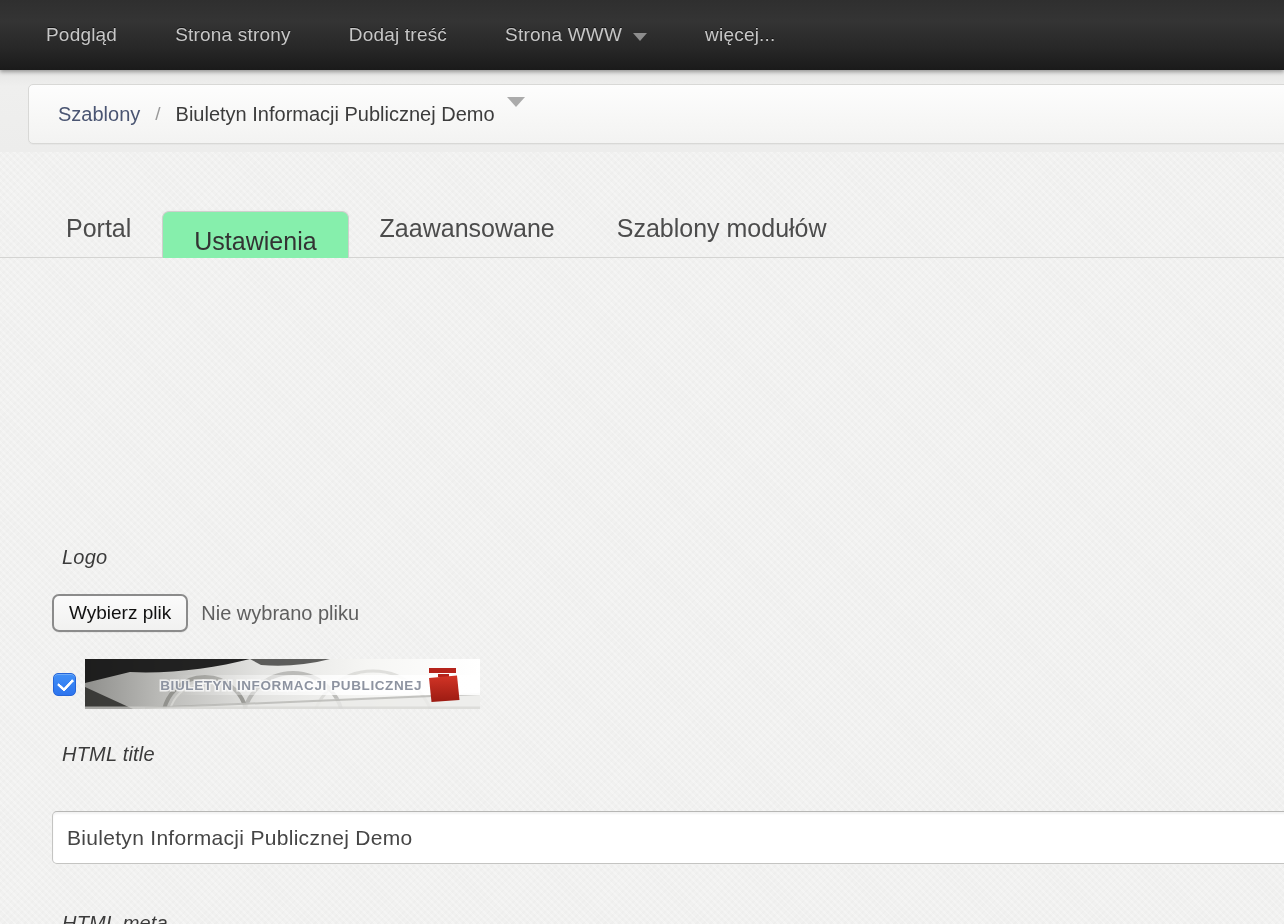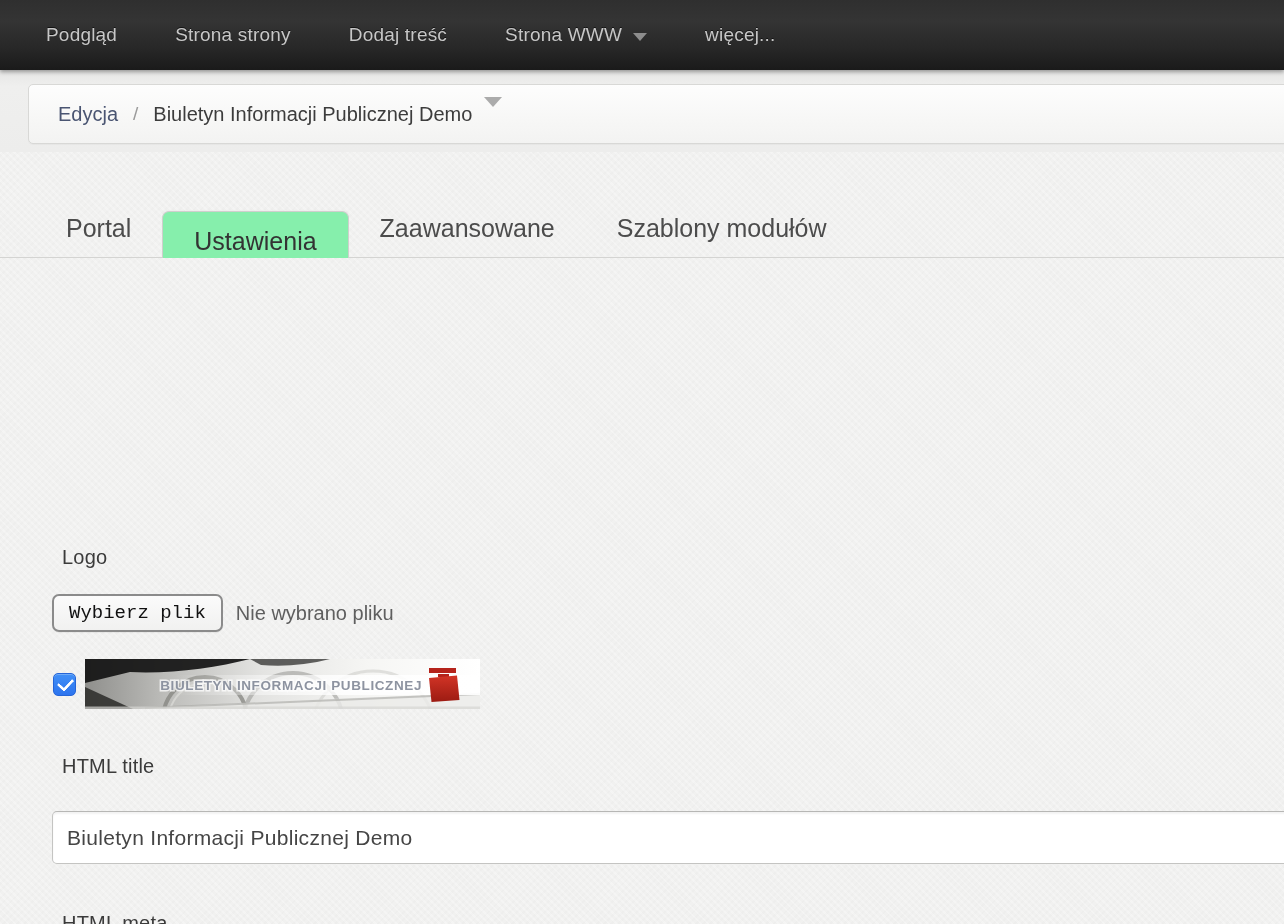--- a/index.html
+++ b/index.html
@@ -67,29 +67,29 @@
   .tab.active{
     background:#86efac;border:1px solid #cfcfcd;border-bottom:none;
     border-radius:7px 7px 0 0;color:#333;margin-bottom:-1px;
     box-shadow:0 -1px 2px rgba(0,0,0,.02);
     margin-top:12px;
   }
 
   
   .content{position:absolute;top:259px;left:0;width:100%;height:665px;z-index:2;}
   .field-label{
-    position:absolute;left:62px;font-size:20px;color:#3b3b3b;letter-spacing:.2px;
+    position:absolute;left:62px;font-size:20px;color:#3b3b3b;letter-spacing:.2px;font-style:italic;
   }
   .lbl-logo{top:287px;}
-  .lbl-title{top:496px;}
+  .lbl-title{top:484px;}
   .lbl-meta{top:653px;}
 
   .file-row{position:absolute;left:52px;top:335px;display:flex;align-items:center;}
   .file-btn{
-    font-family:Liberation Mono, monospace;font-size:19px;color:#111;
+    font-family:Liberation Sans, sans-serif;font-size:19px;color:#111;
     background:linear-gradient(180deg,#fbfbfb 0%,#f1f1f0 100%);
     border:2px solid #8b8b8b;border-radius:7px;
     padding:6px 15px;cursor:pointer;line-height:22px;
     box-shadow:0 1px 1px rgba(0,0,0,.05);
   }
   .file-status{margin-left:13px;font-size:20px;color:#5f5f5f;}
 
   .logo-row{position:absolute;left:53px;top:400px;display:flex;align-items:center;}
   .checkbox{
     width:23px;height:23px;border-radius:5px;margin-top:1px;
@@ -133,21 +133,21 @@
     <span>Strona WWW</span>
     <span class="tri-sm"></span>
   </div>
   <div class="topbar-item">
     <span>więcej...</span>
   </div>
 </div>
 
 <div class="crumb-strip">
   <div class="crumb-box">
-    <span class="crumb-root">Edycja</span>
+    <span class="crumb-root">Szablony</span>
     <span class="crumb-sep">/</span>
     <span class="crumb-current">Biuletyn Informacji Publicznej Demo</span>
     <span class="tri-crumb"></span>
   </div>
 </div>
 
 <div class="tabbar">
   <div class="tab">Portal</div>
   <div class="tab active">Ustawienia</div>
   <div class="tab">Zaawansowane</div>

